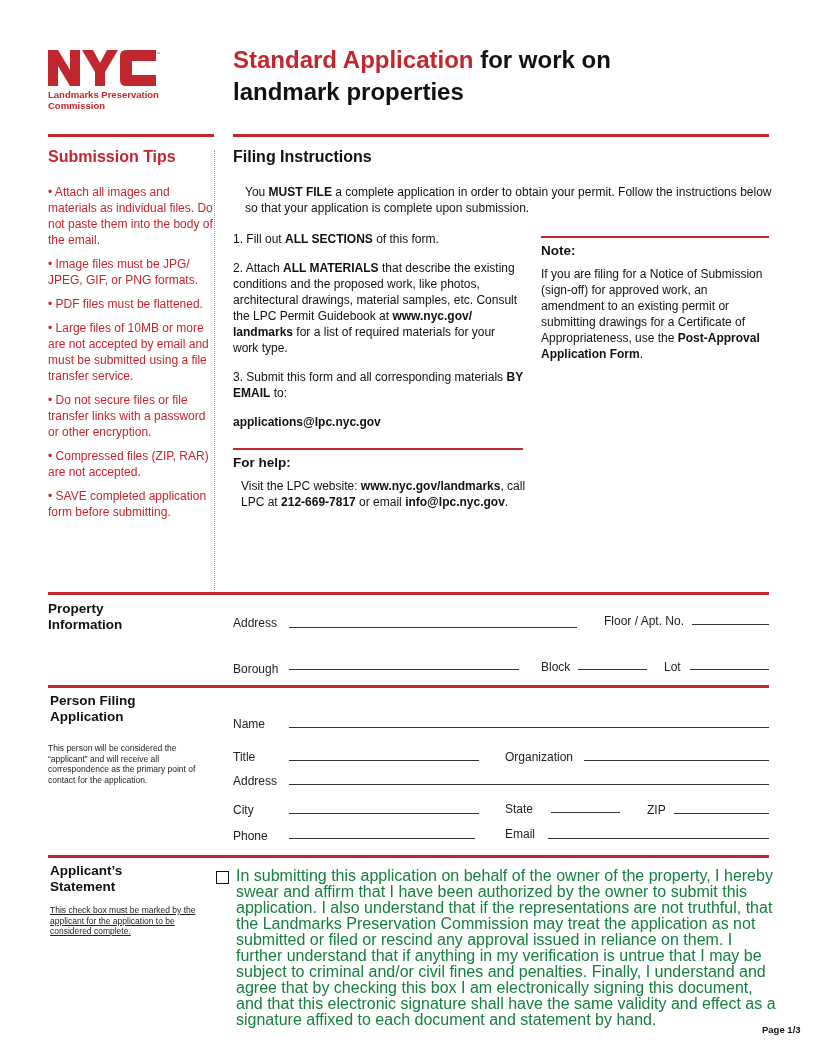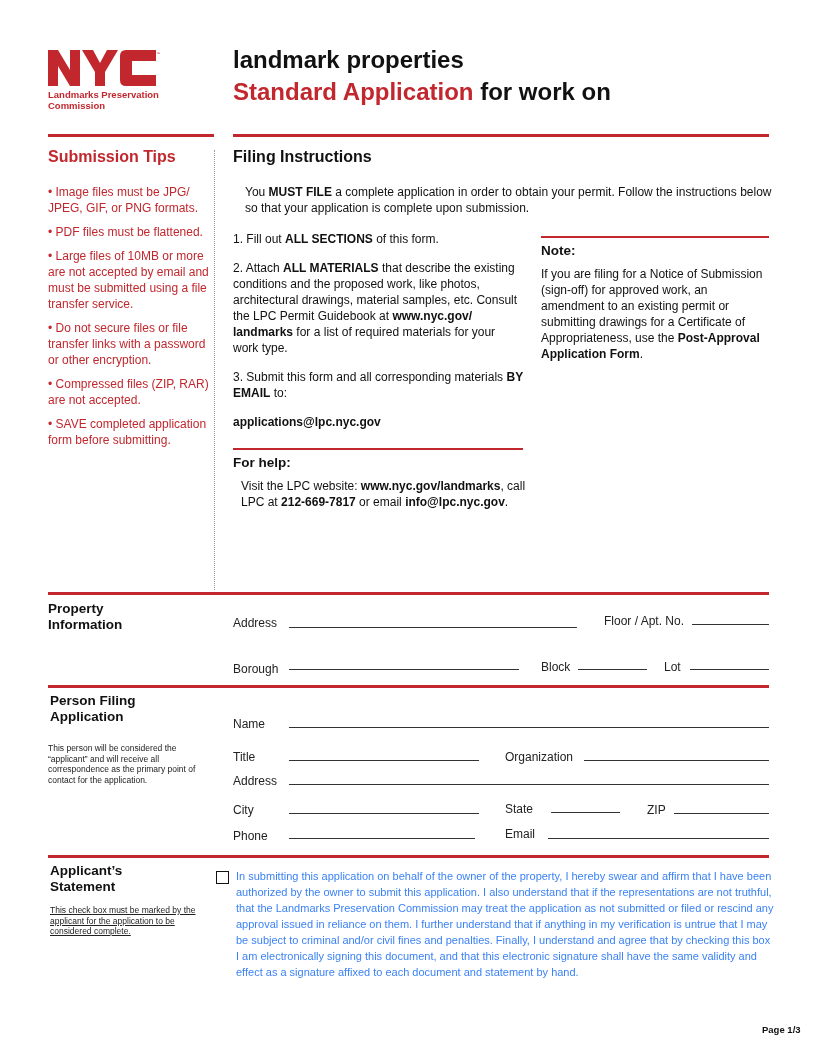--- a/index.html
+++ b/index.html
@@ -38,21 +38,21 @@
   .help-head { left: 233px; top: 455px; font-size: 13.5px; font-weight: bold; }
   .help { left: 241px; top: 478px; width: 295px; }
 
   
   .sec-head { font-size: 13.5px; font-weight: bold; line-height: 16px; }
   .sec-sub { font-size: 8.5px; line-height: 10.5px; color: #222; }
   .lbl { font-size: 12px; color: #222; }
   .line { position: absolute; height: 1px; background: #333; }
 
   .checkbox { left: 216px; top: 871px; width: 13px; height: 13px; border: 1.5px solid #111; background: #fff; cursor: pointer; }
-  .statement { left: 236px; top: 868px; width: 540px; font-size: 11px; line-height: 16px; color: #3b82f6; }
+  .statement { left: 236px; top: 868px; width: 540px; font-size: 16px; line-height: 16px; color: #15803d; }
 
   .page-num { left: 730px; top: 1024px; font-size: 9.5px; font-weight: bold; padding-left: 32px; }
 </style>
 </head>
 <body>
 
 <div class="abs logo">
   <div class="logo-nyc">
     <svg width="112" height="36" viewBox="0 0 112 36">
 
@@ -64,29 +64,30 @@
       <text x="108" y="5" font-size="4" fill="#c1272d" font-family="Liberation Sans, sans-serif">™</text>
     </svg>
   </div>
   <div class="logo-text">
     <div>Landmarks Preservation</div>
     <div>Commission</div>
   </div>
 </div>
 
 <div class="abs title">
+  <div><span class="red">Standard Application</span><span> for work on</span></div>
   <div>landmark properties</div>
-  <div><span class="red">Standard Application</span><span> for work on</span></div>
 </div>
 
 <div class="rule" style="left:48px; top:134px; width:166px;"></div>
 <div class="rule" style="left:233px; top:134px; width:536px;"></div>
 
 <div class="abs tips-head">Submission Tips</div>
 <div class="abs tips">
+  <p>• Attach all images and materials as individual files. Do not paste them into the body of the email.</p>
   <p>• Image files must be JPG/ JPEG, GIF, or PNG formats.</p>
   <p>• PDF files must be flattened.</p>
   <p>• Large files of 10MB or more are not accepted by email and must be submitted using a file transfer service.</p>
   <p>• Do not secure files or file transfer links with a password or other encryption.</p>
   <p>• Compressed files (ZIP, RAR) are not accepted.</p>
   <p>• SAVE completed application form before submitting.</p>
 </div>
 <div class="abs vdots"></div>
 
 <div class="abs filing-head">Filing Instructions</div>

